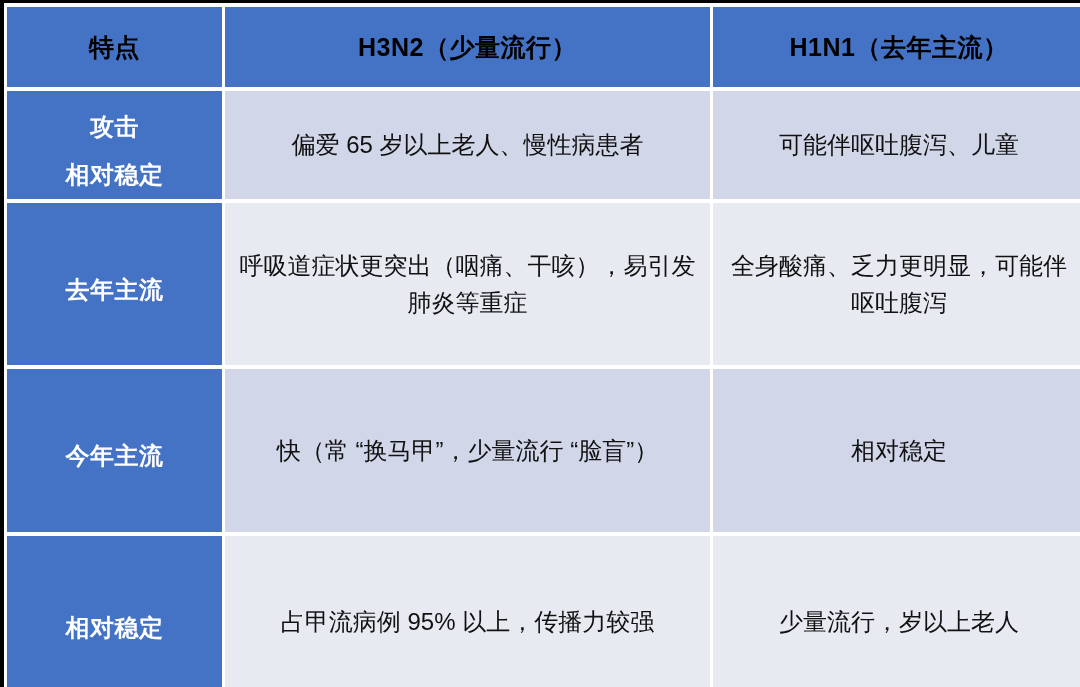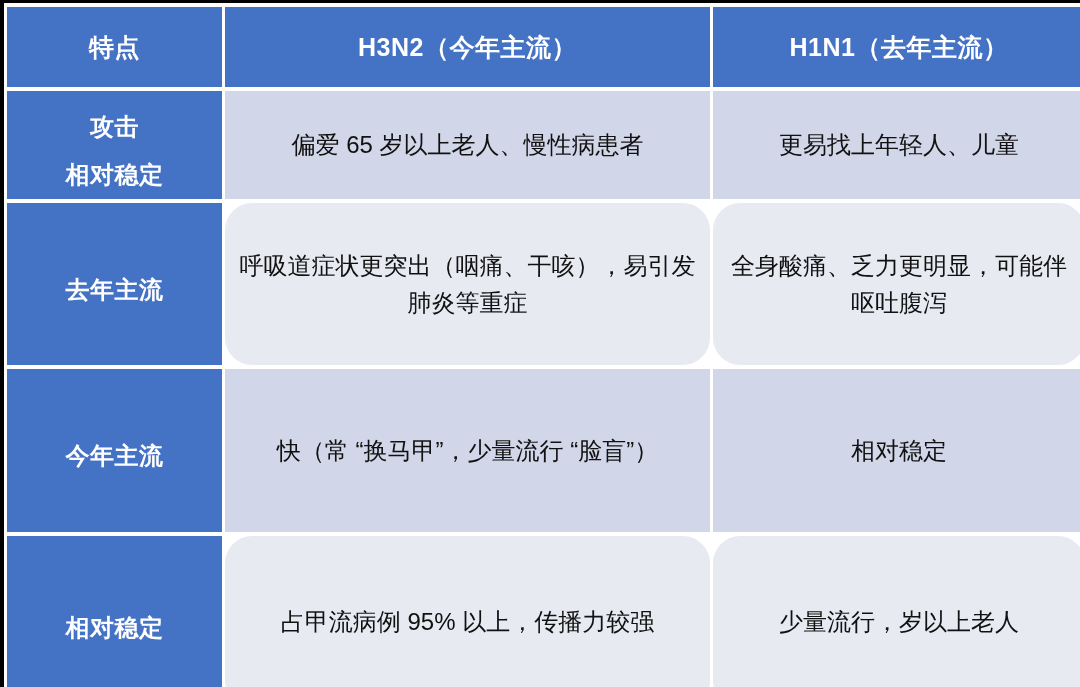--- a/index.html
+++ b/index.html
@@ -43,21 +43,21 @@
     padding: 4px 10px;
     vertical-align: middle;
     text-align: center;
     line-height: 1.55;
     word-break: break-all;
   }
 
   
   thead th {
     background: #4472C4;
-    color: #ffffff;
+    color: #000000;
     font-weight: bold;
     font-size: 25px;
     height: 72px;
     letter-spacing: 0.5px;
   }
   thead th.feature-head {
     font-size: 25px;
   }
 
   
@@ -69,21 +69,21 @@
     letter-spacing: 0.5px;
   }
 
   
   td.cell {
     color: #111111;
     font-size: 24px;
     font-weight: normal;
   }
   tr.tint-dark  td.cell { background: #d1d6e8; }
-  tr.tint-light td.cell { background: #e8eaf2; border-radius: 27px; }
+  tr.tint-light td.cell { background: #e8eaf2; }
 
   
   tr.r1 { height: 108px; }
   tr.r2 { height: 162px; }
   tr.r3 { height: 163px; }
   tr.r4 { height: 172px; }
 
   .label-line { display: block; margin-top: 11px; }
   .cell-text { display: block; }
 </style>
@@ -93,35 +93,35 @@
 <div class="table-frame">
   <table class="comparison">
     <colgroup>
       <col class="c-feature">
       <col class="c-h3n2">
       <col class="c-h1n1">
     </colgroup>
     <thead>
       <tr>
         <th class="feature-head">特点</th>
-        <th>H3N2（今年主流）</th>
+        <th>H3N2（少量流行）</th>
         <th>H1N1（去年主流）</th>
       </tr>
     </thead>
     <tbody>
       <tr class="r1 tint-dark">
         <td class="row-label">
           <span class="label-line">攻击</span>
           <span class="label-line">相对稳定</span>
         </td>
         <td class="cell">
           <span class="cell-text">偏爱 65 岁以上老人、慢性病患者</span>
         </td>
         <td class="cell">
-          <span class="cell-text">更易找上年轻人、儿童</span>
+          <span class="cell-text">可能伴呕吐腹泻、儿童</span>
         </td>
       </tr>
       <tr class="r2 tint-light">
         <td class="row-label">
           <span class="label-line">去年主流</span>
         </td>
         <td class="cell">
           <span class="cell-text">呼吸道症状更突出（咽痛、干咳），易引发肺炎等重症</span>
         </td>
         <td class="cell">

